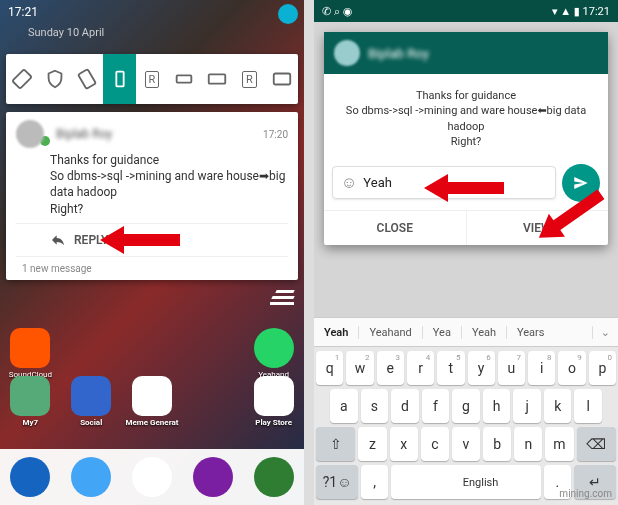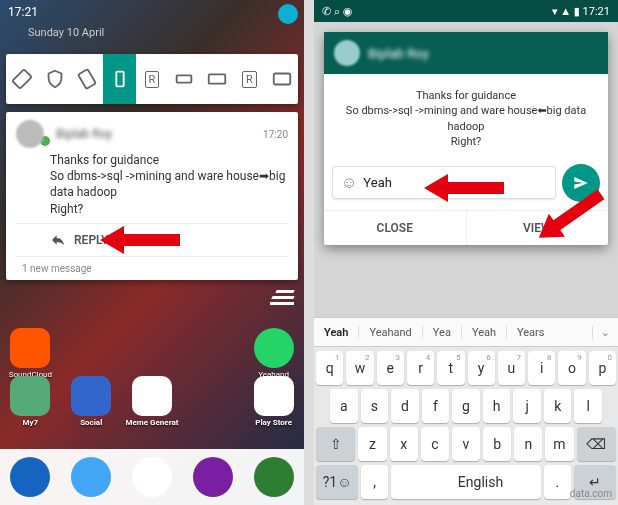--- a/index.html
+++ b/index.html
@@ -67,21 +67,21 @@
   .sugg { background:#fafafa; display:flex; align-items:center; height:30px; border-top:1px solid #ccc; border-bottom:1px solid #ccc;}
   .sugg span { padding:0 10px; font-size:11px; color:#555;}
   .sugg span:first-child{font-weight:600;color:#222;}
   .sugg span+span{border-left:1px solid #ddd;}
   .sugg .chev{margin-left:auto;padding:0 8px;color:#888;}
   .kb { background:#e8e8e8; padding:4px 2px 2px;}
   .krow { display:flex; justify-content:center; gap:3px; margin-bottom:4px;}
   .key { background:#fff; border-radius:4px; box-shadow:0 1px 1px rgba(0,0,0,.25); height:34px; flex:1; display:flex; align-items:center; justify-content:center; font-size:14px; color:#333; position:relative;}
   .key .num{position:absolute;top:2px;right:4px;font-size:8px;color:#999;}
   .key.wide{flex:1.4;background:#ccd1d6;}
-  .key.space{flex:4;font-size:14px;padding-left:29px;}
+  .key.space{flex:4;font-size:11px;padding-left:29px;}
   .key.shift,.key.bk{flex:1.4;background:#ccd1d6;}
 
   
   .arrow { position:absolute; z-index:10; }
   .arrow svg{display:block;}
 
   .watermark{position:absolute;bottom:6px;right:6px;font-size:10px;color:#888;z-index:20;}
 </style>
 </head>
 <body>
@@ -319,13 +319,13 @@
         <polygon points="0,20 24,6 24,14 80,14 80,26 24,26 24,34" fill="#e3000f"></polygon>
       </svg>
   </div>
   <div class="arrow" style="top:196px;left:218px;transform:rotate(-35deg)">
     <svg width="76" height="40">
         <polygon points="0,20 22,6 22,14 76,14 76,26 22,26 22,34" fill="#e3000f"></polygon>
       </svg>
   </div>
 </div>
 
-<div class="watermark">data.com</div>
+<div class="watermark">mining.com</div>
 
 </body></html>

